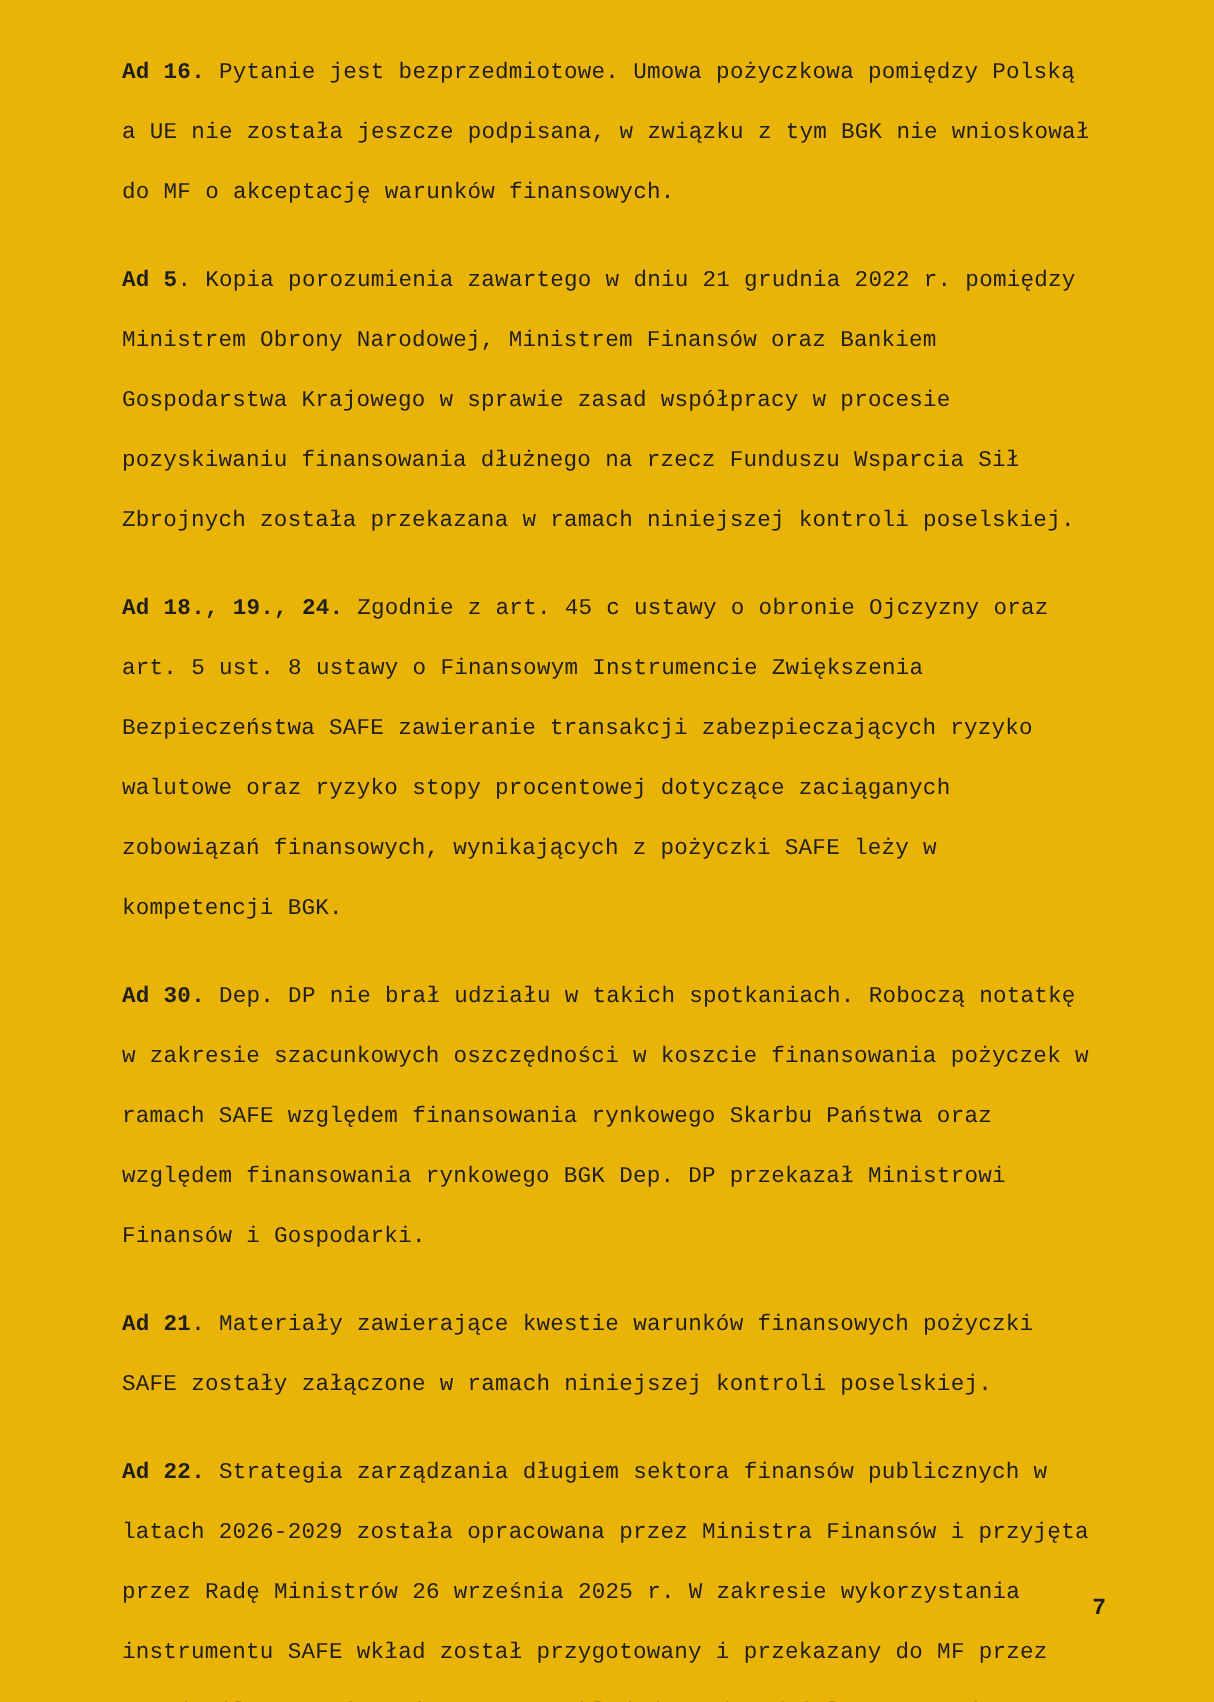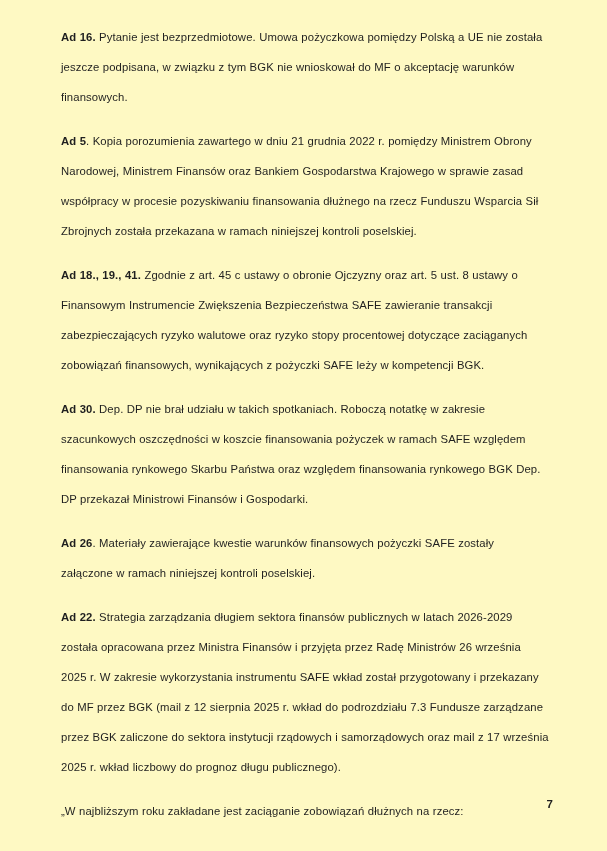--- a/index.html
+++ b/index.html
@@ -14,21 +14,22 @@
     color: #1f1f1f;
     position: relative;
     overflow: hidden;
   }
   .page {
     position: absolute;
     left: 0;
     top: 0;
     width: 607px;
     height: 851px;
-    background: #fef9c3;
+    background: #eab308;
+    font-family: Liberation Mono, monospace;
   }
   .content {
     position: absolute;
     left: 61px;
     top: 22px;
     width: 488px;
   }
   p.para {
     margin: 0 0 14px 0;
     font-size: 11.3px;
@@ -57,29 +58,29 @@
 
     <p class="para">
       <span class="lead">Ad 16.</span><span> Pytanie jest bezprzedmiotowe. Umowa pożyczkowa pomiędzy Polską a UE nie została jeszcze podpisana, w związku z tym BGK nie wnioskował do MF o akceptację warunków finansowych.</span>
     </p>
 
     <p class="para">
       <span class="lead">Ad 5</span><span>. Kopia porozumienia zawartego w dniu 21 grudnia 2022 r. pomiędzy Ministrem Obrony Narodowej, Ministrem Finansów oraz Bankiem Gospodarstwa Krajowego w sprawie zasad współpracy w procesie pozyskiwaniu finansowania dłużnego na rzecz Funduszu Wsparcia Sił Zbrojnych została przekazana w ramach niniejszej kontroli poselskiej.</span>
     </p>
 
     <p class="para">
-      <span class="lead">Ad 18., 19., 41.</span><span> Zgodnie z art. 45 c ustawy o obronie Ojczyzny oraz art. 5 ust. 8 ustawy o  Finansowym Instrumencie Zwiększenia Bezpieczeństwa SAFE zawieranie transakcji zabezpieczających ryzyko walutowe oraz ryzyko stopy procentowej dotyczące zaciąganych zobowiązań finansowych, wynikających z pożyczki SAFE leży w kompetencji BGK.</span>
+      <span class="lead">Ad 18., 19., 24.</span><span> Zgodnie z art. 45 c ustawy o obronie Ojczyzny oraz art. 5 ust. 8 ustawy o  Finansowym Instrumencie Zwiększenia Bezpieczeństwa SAFE zawieranie transakcji zabezpieczających ryzyko walutowe oraz ryzyko stopy procentowej dotyczące zaciąganych zobowiązań finansowych, wynikających z pożyczki SAFE leży w kompetencji BGK.</span>
     </p>
 
     <p class="para">
       <span class="lead">Ad 30.</span><span> Dep. DP nie brał udziału w takich spotkaniach. Roboczą notatkę w zakresie szacunkowych oszczędności w koszcie finansowania pożyczek w ramach SAFE względem finansowania rynkowego Skarbu Państwa oraz względem finansowania rynkowego BGK Dep. DP przekazał Ministrowi Finansów i Gospodarki.</span>
     </p>
 
     <p class="para">
-      <span class="lead">Ad 26</span><span>. Materiały zawierające kwestie warunków finansowych pożyczki SAFE zostały załączone w ramach niniejszej kontroli poselskiej.</span>
+      <span class="lead">Ad 21</span><span>. Materiały zawierające kwestie warunków finansowych pożyczki SAFE zostały załączone w ramach niniejszej kontroli poselskiej.</span>
     </p>
 
     <p class="para">
       <span class="lead">Ad 22.</span><span> Strategia zarządzania długiem sektora finansów publicznych w latach 2026-2029 została opracowana przez Ministra Finansów i przyjęta przez Radę Ministrów 26 września 2025 r. W zakresie wykorzystania instrumentu SAFE wkład został przygotowany i przekazany do MF przez BGK (mail z 12 sierpnia 2025 r. wkład do podrozdziału 7.3 Fundusze zarządzane przez BGK zaliczone do sektora instytucji rządowych i samorządowych oraz mail z 17 września 2025 r. wkład liczbowy do prognoz długu publicznego).</span>
     </p>
 
 
     <p class="para">
       <span>„W najbliższym roku zakładane jest zaciąganie zobowiązań dłużnych na rzecz:</span>
     </p>

